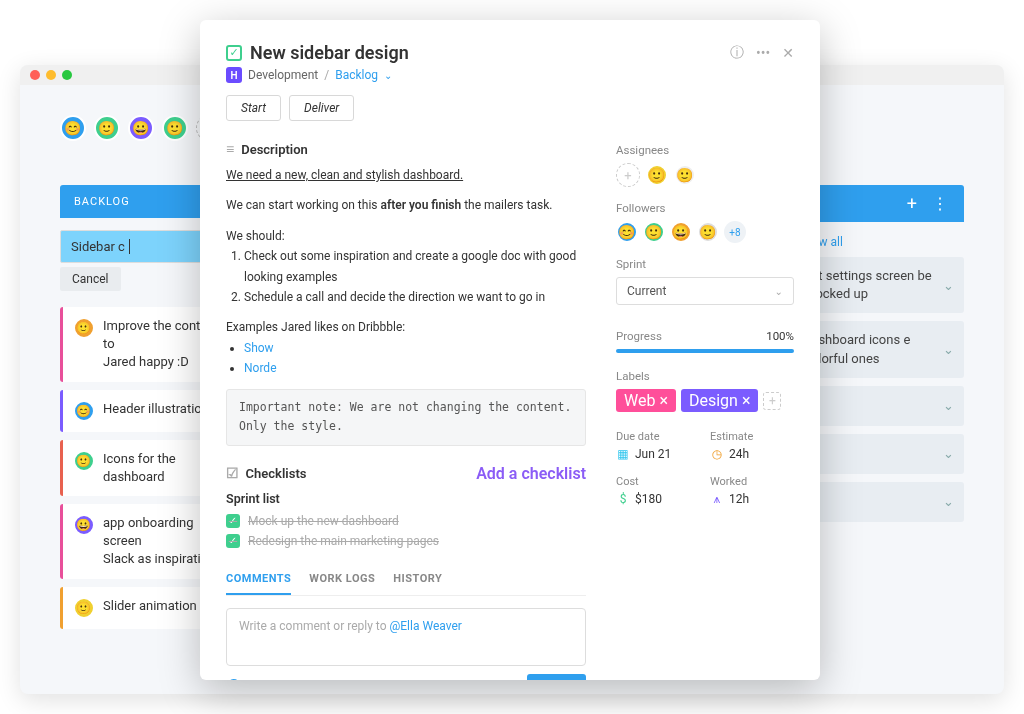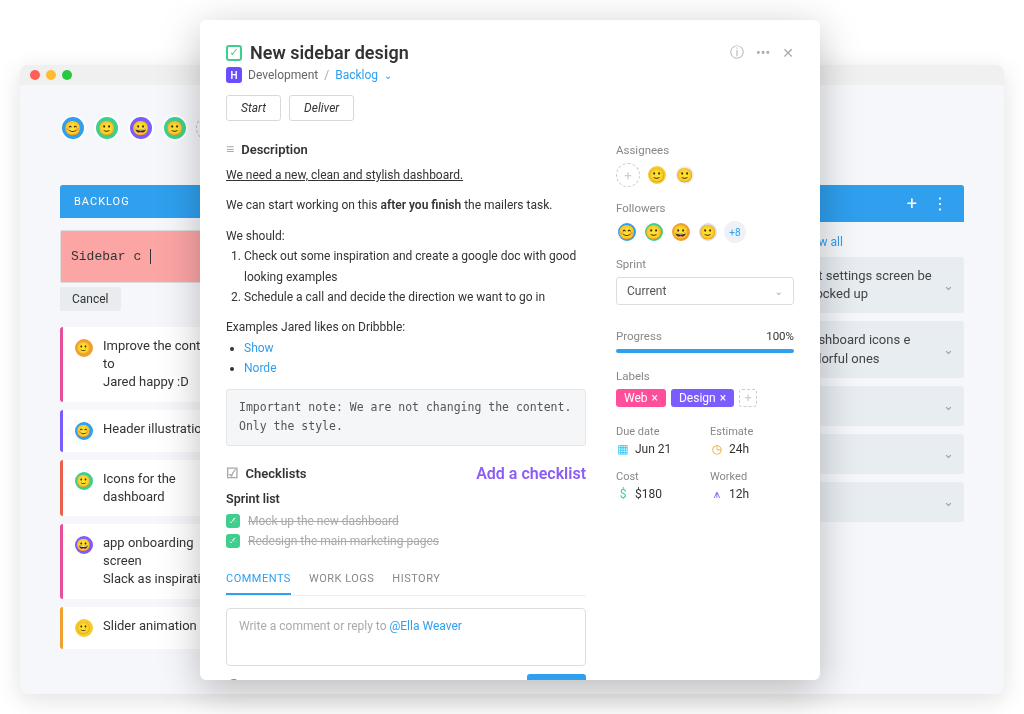--- a/index.html
+++ b/index.html
@@ -68,23 +68,22 @@
     letter-spacing: 1px;
     border-radius: 3px 3px 0 0;
     margin-bottom: 12px;
   }
   .col-header.right-hdr {
     display:flex; justify-content:flex-end; align-items:center; gap:14px;
     padding: 8px 14px;
   }
 
   .input-box {
-    background:#fca5a5; border:1px solid #ddd; padding:18px 10px; border-radius:2px;
+    background:#7dd3fc; border:1px solid #ddd; padding:8px 10px; border-radius:2px;
     margin-bottom: 4px;
-    font-family: Liberation Mono, monospace;
   }
   .cancel-btn {
     display:inline-block; background:#e9ecef; padding:5px 12px; font-size:12px;
     border-radius:2px; margin-bottom:16px; cursor:pointer;
   }
 
   .bg-card {
     background:#fff; border-radius:3px; padding:10px 10px;
     margin-bottom:8px; display:flex; gap:8px; align-items:flex-start;
     border-left: 3px solid transparent;
@@ -162,21 +161,21 @@
     margin-top:10px;
   }
 
   .checklists { margin-top:18px; }
   .check-head { display:flex; align-items:center; }
   .check-head .add { margin-left:auto; color:#8b5cf6; font-size:16px; }
   .check-title { font-weight:600; margin:8px 0; font-size:12.5px; }
   .check-item { display:flex; gap:8px; align-items:center; font-size:12px; color:#aaa; text-decoration:line-through; margin-bottom:6px; }
   .check-item .cb { width:14px; height:14px; background:#3ecf8e; border-radius:3px; color:#fff; display:flex; align-items:center; justify-content:center; font-size:10px; }
 
-  .tabs { display:flex; gap:18px; border-bottom:1px solid #eee; margin-top:16px; font-size:11px; letter-spacing:0.5px; color:#888; }
+  .tabs { display:flex; gap:18px; border-bottom:1px solid #eee; margin-top:16px; font-size:11px; letter-spacing:0.5px; color:#888;font-weight:bold; }
   .tab { padding:8px 0; cursor:pointer; }
   .tab.active { color:#2f9fee; border-bottom:2px solid #2f9fee; }
 
   .comment-box {
     border:1px solid #ddd; border-radius:4px; padding:10px 12px; margin-top:12px;
     height:58px; font-size:12px; color:#aaa;
   }
   .comment-box .mention { color:#2f9fee; }
   .comment-actions { display:flex; align-items:center; margin-top:8px; }
   .mention-at { color:#2f9fee; font-size:16px; }
@@ -194,21 +193,21 @@
     border:1px solid #ddd; border-radius:3px; padding:6px 10px;
     display:flex; align-items:center; font-size:12px; color:#555; margin-bottom:24px;
   }
   .select .chv { margin-left:auto; color:#aaa; font-size:10px; }
 
   .progress-row { display:flex; font-size:11.5px; color:#888; }
   .progress-row .pct { margin-left:auto; color:#333; }
   .progress-bar { height:4px; background:#2f9fee; border-radius:2px; margin:6px 0 16px; }
 
   .labels { display:flex; gap:5px; align-items:center; margin-bottom:18px; }
-  .tag { padding:2px 8px; border-radius:3px; color:#fff; font-size:12px; display:flex; align-items:center; gap:4px; }
+  .tag { padding:2px 8px; border-radius:3px; color:#fff; font-size:16px; display:flex; align-items:center; gap:4px; }
   .tag.web { background:#ff4f9a; }
   .tag.design { background:#7b5cff; }
   .tag-add { width:18px; height:18px; border:1px dashed #ccc; border-radius:3px; display:flex; align-items:center; justify-content:center; color:#ccc; font-size:12px; }
 
   .meta-grid { display:grid; grid-template-columns:1fr 1fr; gap:14px 10px; }
   .meta .mlabel { font-size:11px; color:#888; margin-bottom:4px; }
   .meta .mval { display:flex; align-items:center; gap:5px; font-size:12px; color:#333; }
   .micon { width:14px; height:14px; display:inline-flex; align-items:center; justify-content:center; }
   .micon.date { color:#2fc6ee; }
   .micon.clock { color:#f0a030; }

